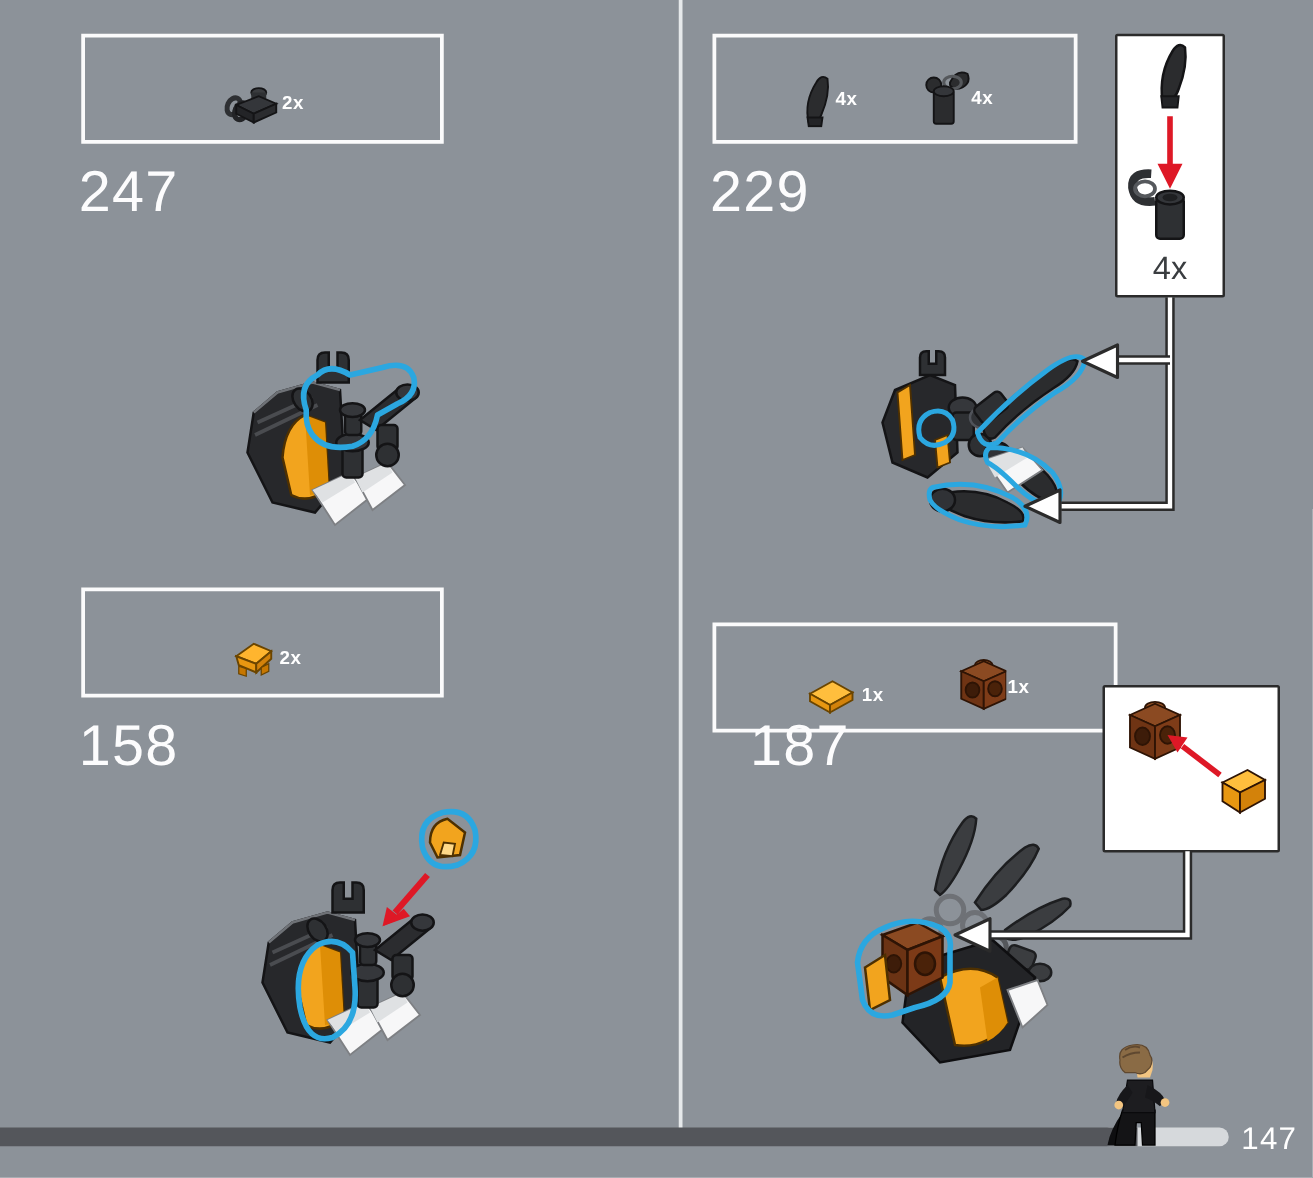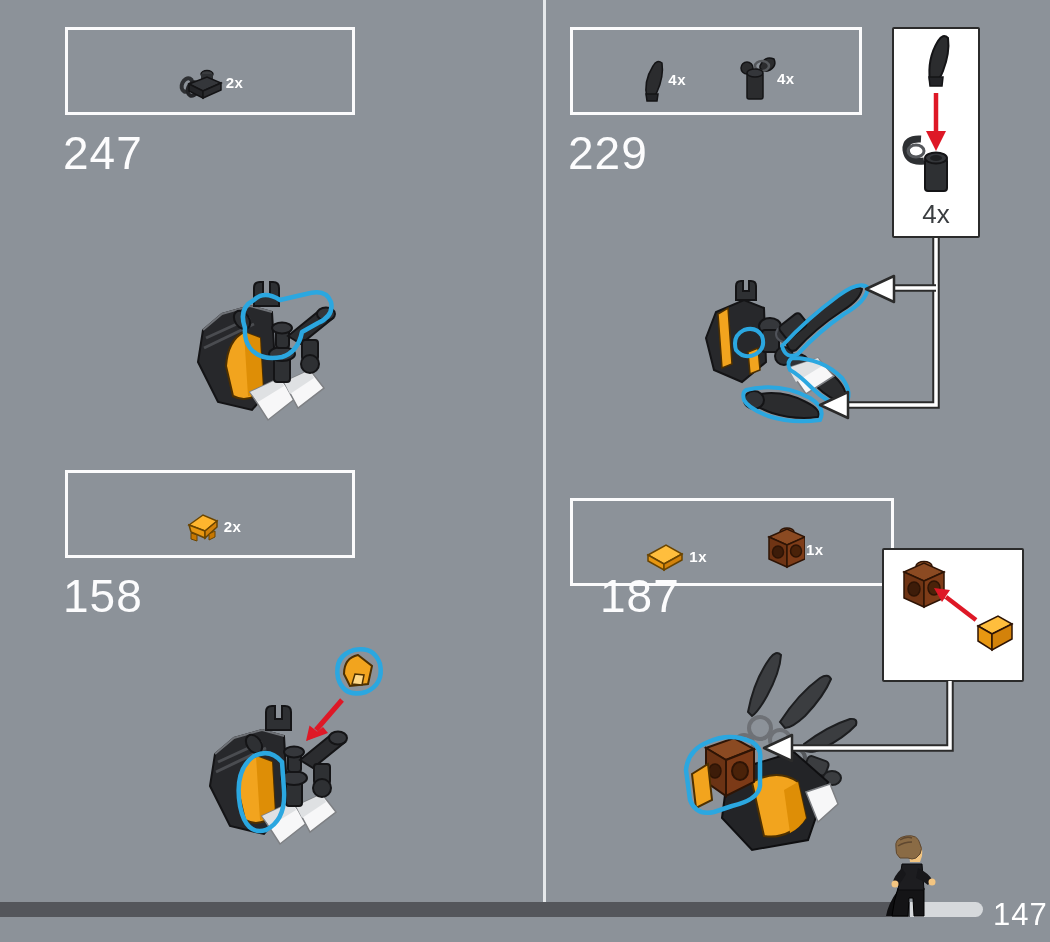--- a/index.html
+++ b/index.html
@@ -20,21 +20,21 @@
     border:2px solid #2B2B2B;border-radius:2px;display:flex;flex-direction:column;
     align-items:center;justify-content:flex-start;}
   .callout-qty{color:#3A3D40;font-size:26px;font-weight:500;margin-top:-2px;}
 
   .assembly{position:absolute;}
   .overlay{position:absolute;left:0;top:0;width:1050px;height:942px;pointer-events:none;}
 
   .bar-light{position:absolute;left:880px;top:902px;width:103px;height:15px;
     background:#D6D9DC;border-radius:8px;}
   .bar-dark{position:absolute;left:0;top:902px;width:910px;height:15px;background:#54565B;}
-  .page-number{position:absolute;left:993px;top:897px;color:#FFFFFF;font-size:31px;
+  .page-number{position:absolute;left:993px;top:897px;color:#FFFFFF;font-size:25px;
     font-weight:500;letter-spacing:1px;}
   .minifig{position:absolute;left:878px;top:834px;}
 </style>
 </head>
 <body>
 
 <div id="page">
 
   <div class="divider"></div>
 

